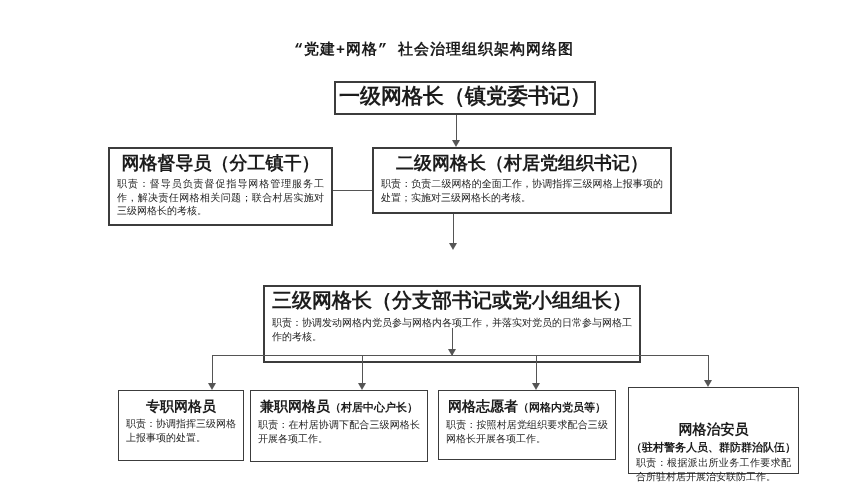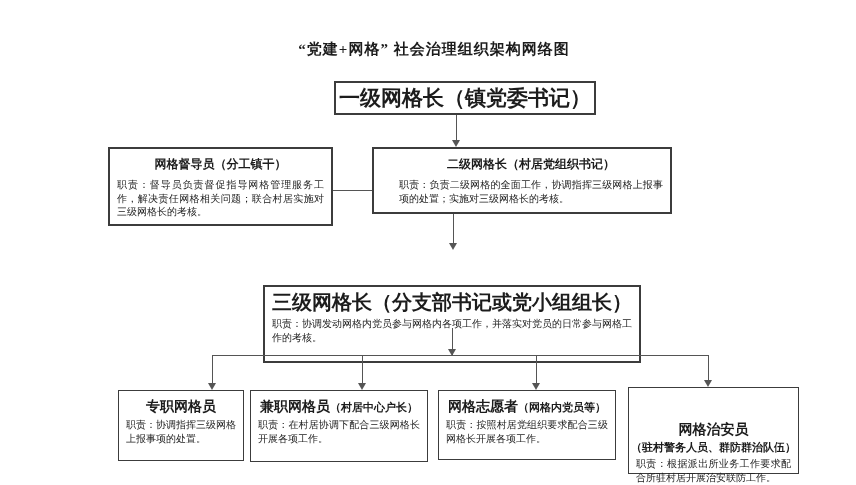--- a/index.html
+++ b/index.html
@@ -7,39 +7,39 @@
     --line:#555555;
     --text:#1c1c1c;
     --bg:#ffffff;
   }
   html,body{margin:0;padding:0;background:var(--bg);}
   .canvas{
     position:relative;
     width:856px;height:485px;
     background:var(--bg);
     overflow:hidden;
-    font-family:Liberation Serif, serif;
+    font-family:Liberation Mono, monospace;
     color:var(--text);
   }
   .diagram-title{
     position:absolute;top:40px;left:24px;width:820px;
     text-align:center;font-size:15px;font-weight:bold;letter-spacing:1px;
   }
   .node{
     position:absolute;box-sizing:border-box;
     border:2px solid var(--border);
     background:#fff;
   }
   .node.thin{border-width:1.5px;}
   .node-title{
     display:block;text-align:center;font-weight:bold;white-space:nowrap;
   }
   .t-xl{font-size:21px;line-height:30px;}
   .t-lg{font-size:20px;line-height:26px;padding-top:2px;}
-  .t-md{font-size:12px;line-height:24px;padding-top:3px;}
+  .t-md{font-size:18px;line-height:24px;padding-top:3px;}
   .t-sm{font-size:14px;line-height:18px;padding-top:7px;}
   .sub{font-size:11px;font-weight:bold;letter-spacing:0;}
   .node-desc{
     display:block;font-size:10px;line-height:13.5px;
     padding:2px 7px 3px 7px;text-align:justify;
   }
   .vl{position:absolute;width:1px;background:var(--line);}
   .hl{position:absolute;height:1px;background:var(--line);}
   .arr{
     position:absolute;width:0;height:0;
@@ -61,21 +61,21 @@
   <div class="vl" style="left:456px;top:115px;height:26px;"></div>
   <div class="arr" style="left:452px;top:140px;"></div>
 
   <div class="node" style="left:108px;top:147px;width:225px;height:79px;">
     <span class="node-title t-md">网格督导员（分工镇干）</span>
     <span class="node-desc">职责：督导员负责督促指导网格管理服务工作，解决责任网格相关问题；联合村居实施对三级网格长的考核。</span>
   </div>
 
   <div class="hl" style="left:333px;top:190px;width:39px;"></div>
 
-  <div class="node" style="left:372px;top:147px;width:300px;height:67px;padding-left:18px;">
+  <div class="node" style="left:372px;top:147px;width:300px;height:67px;">
     <span class="node-title t-md">二级网格长（村居党组织书记）</span>
     <span class="node-desc">职责：负责二级网格的全面工作，协调指挥三级网格上报事项的处置；实施对三级网格长的考核。</span>
   </div>
 
   <div class="vl" style="left:453px;top:214px;height:30px;"></div>
   <div class="arr" style="left:449px;top:243px;"></div>
 
   <div class="node" style="left:263px;top:250px;width:378px;height:78px;margin-top:35px;">
     <span class="node-title t-lg">三级网格长（分支部书记或党小组组长）</span>
     <span class="node-desc">职责：协调发动网格内党员参与网格内各项工作，并落实对党员的日常参与网格工作的考核。</span>

